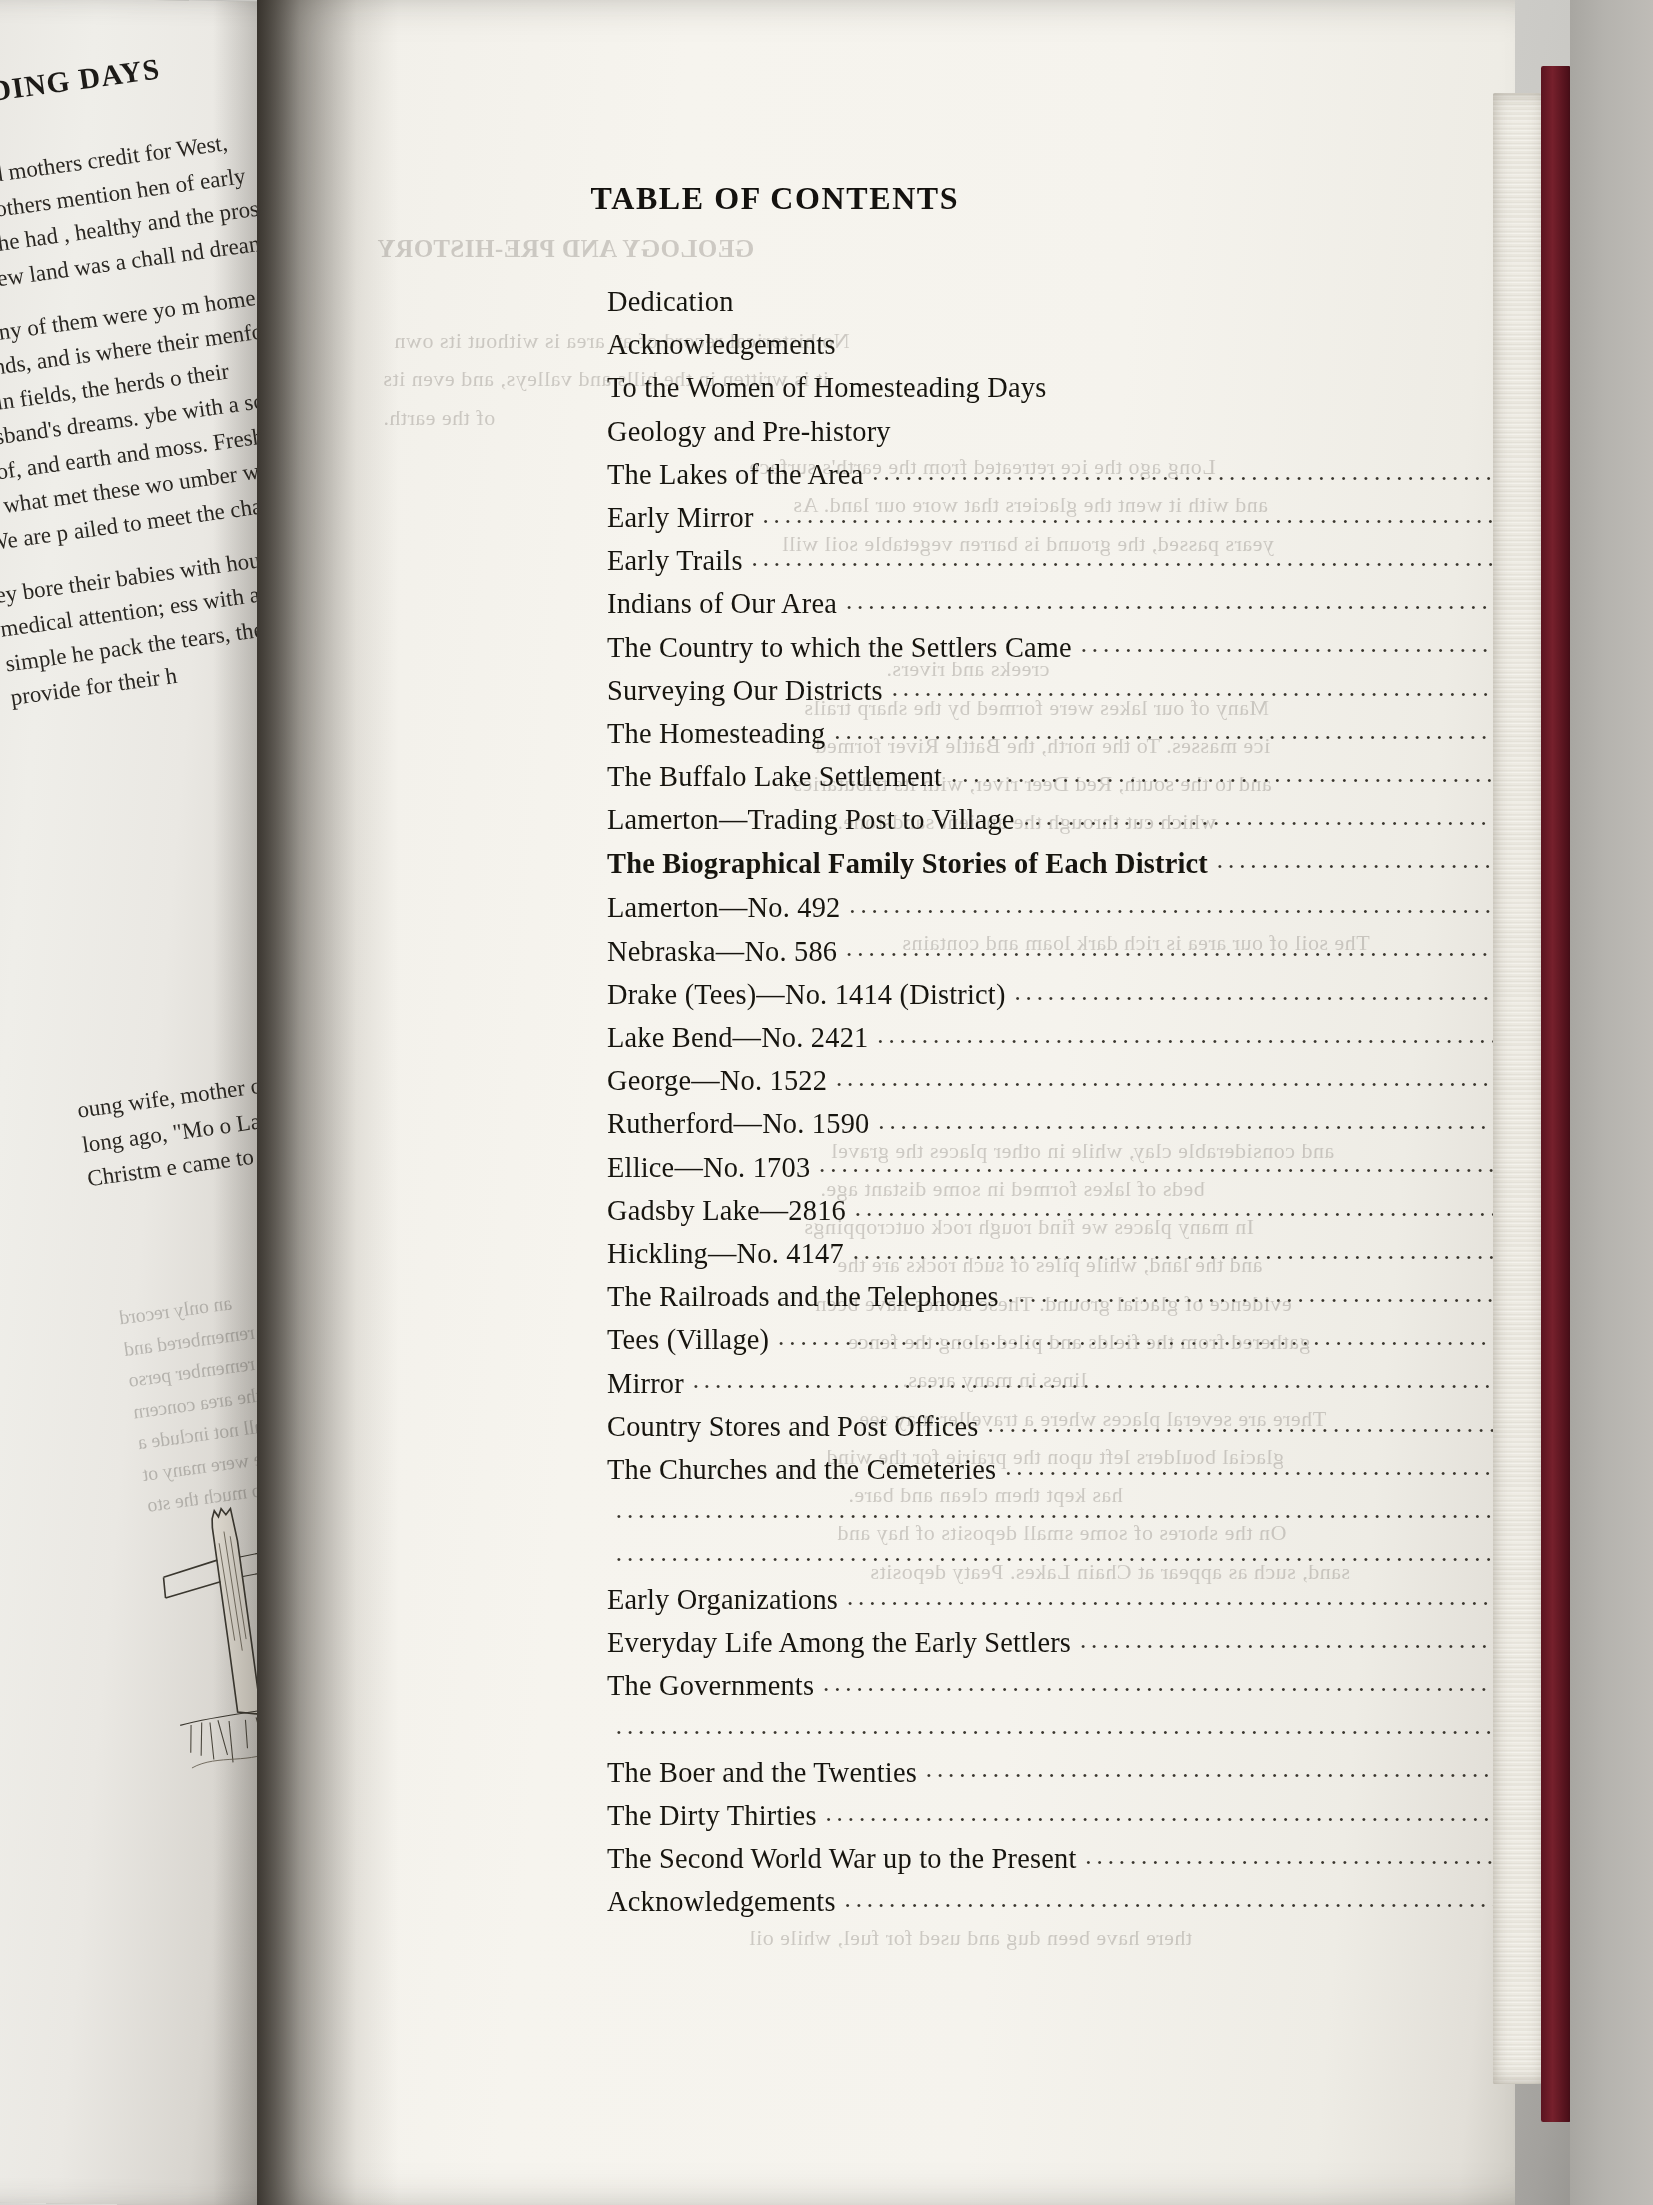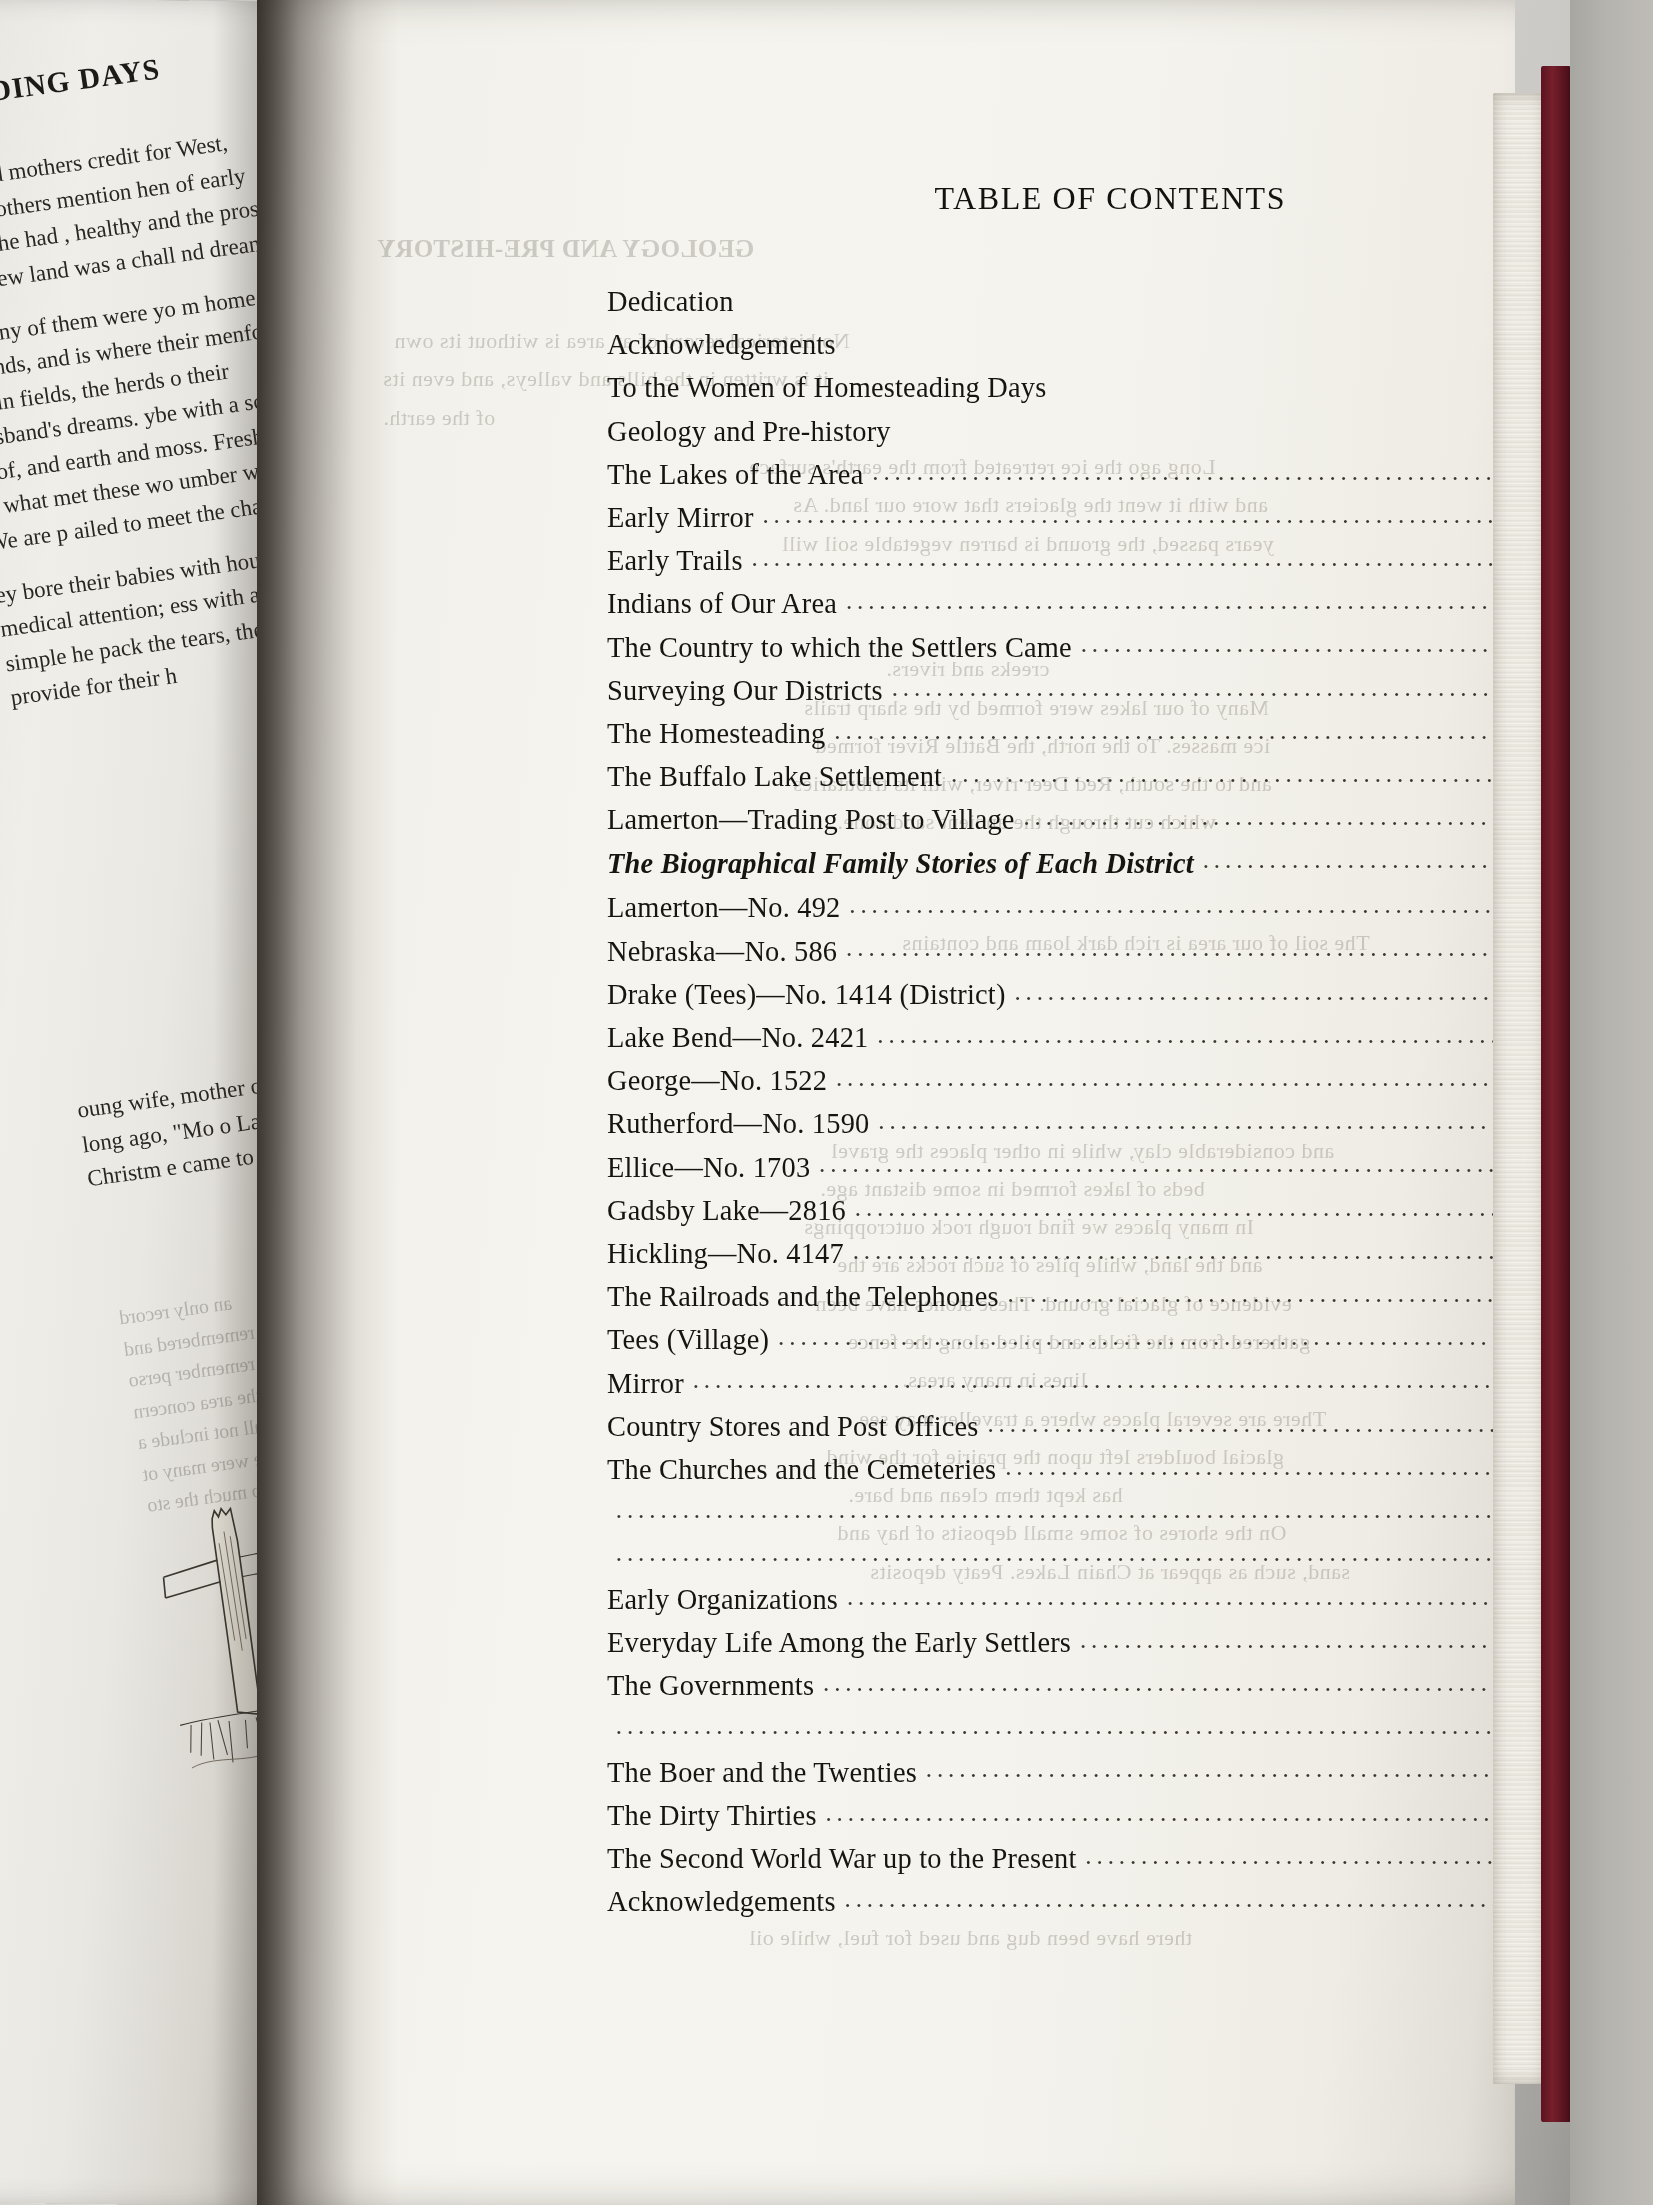--- a/index.html
+++ b/index.html
@@ -155,24 +155,24 @@
   }
 
   
   #toc {
     position: absolute;
     left: 350px;
     top: 180px;
     width: 1023px;
   }
   #toc-title {
-    font-weight: normal;
+    font-weight: bold;
     font-size: 32px;
     letter-spacing: 1.6px;
-    text-align: center;
+    text-align: left;
     color: #14120f;
     margin-left: -16.4px;
     margin-bottom: 71px;
   }
   .toc-list { position: relative; }
   .toc-row {
     display: flex;
     align-items: flex-start;
     font-size: 28.4px;
     line-height: 1.0;
@@ -192,21 +192,21 @@
     position: relative;
     top: -2.2px;
   }
   .toc-row .page {
     width: 60px;
     text-align: right;
     white-space: nowrap;
   }
   .toc-row.no-page .page { visibility: hidden; }
   .toc-row.no-page .dots { visibility: hidden; }
-  .toc-row.section .label { font-weight: bold; font-style: italic; }
+  .toc-row.section .label { font-weight: bold; }
   .toc-row.section { margin-top: 7.7px; margin-bottom: 16.4px; }
 </style>
 </head>
 <body>
 
 <div id="page">
 
   <div id="left-page">
     <div id="left-content">
       <div id="left-head">TEADING DAYS</div>

